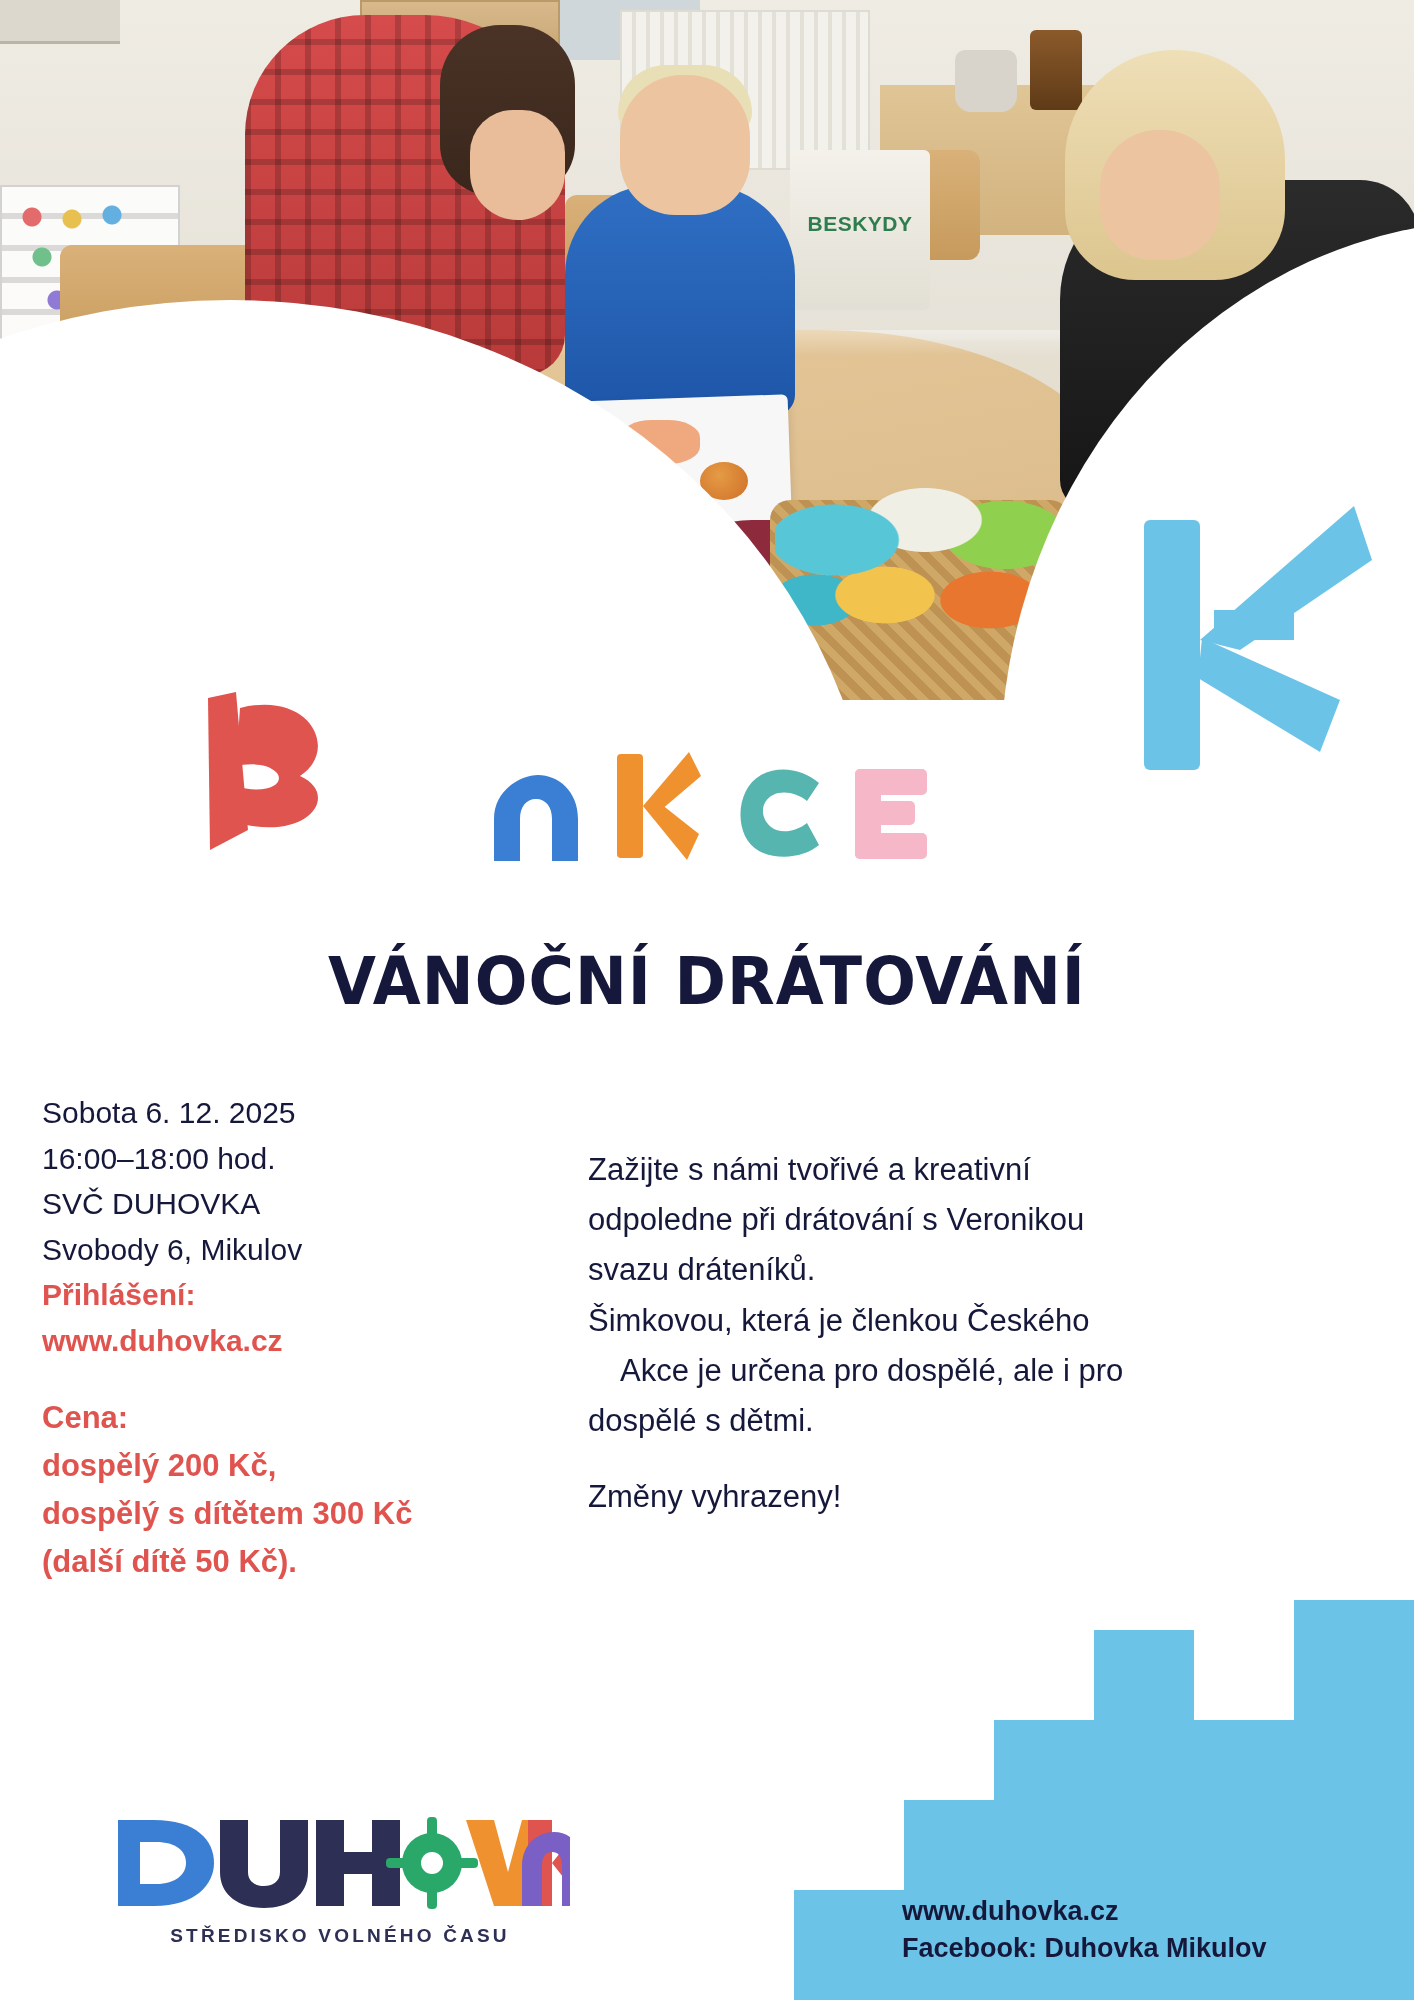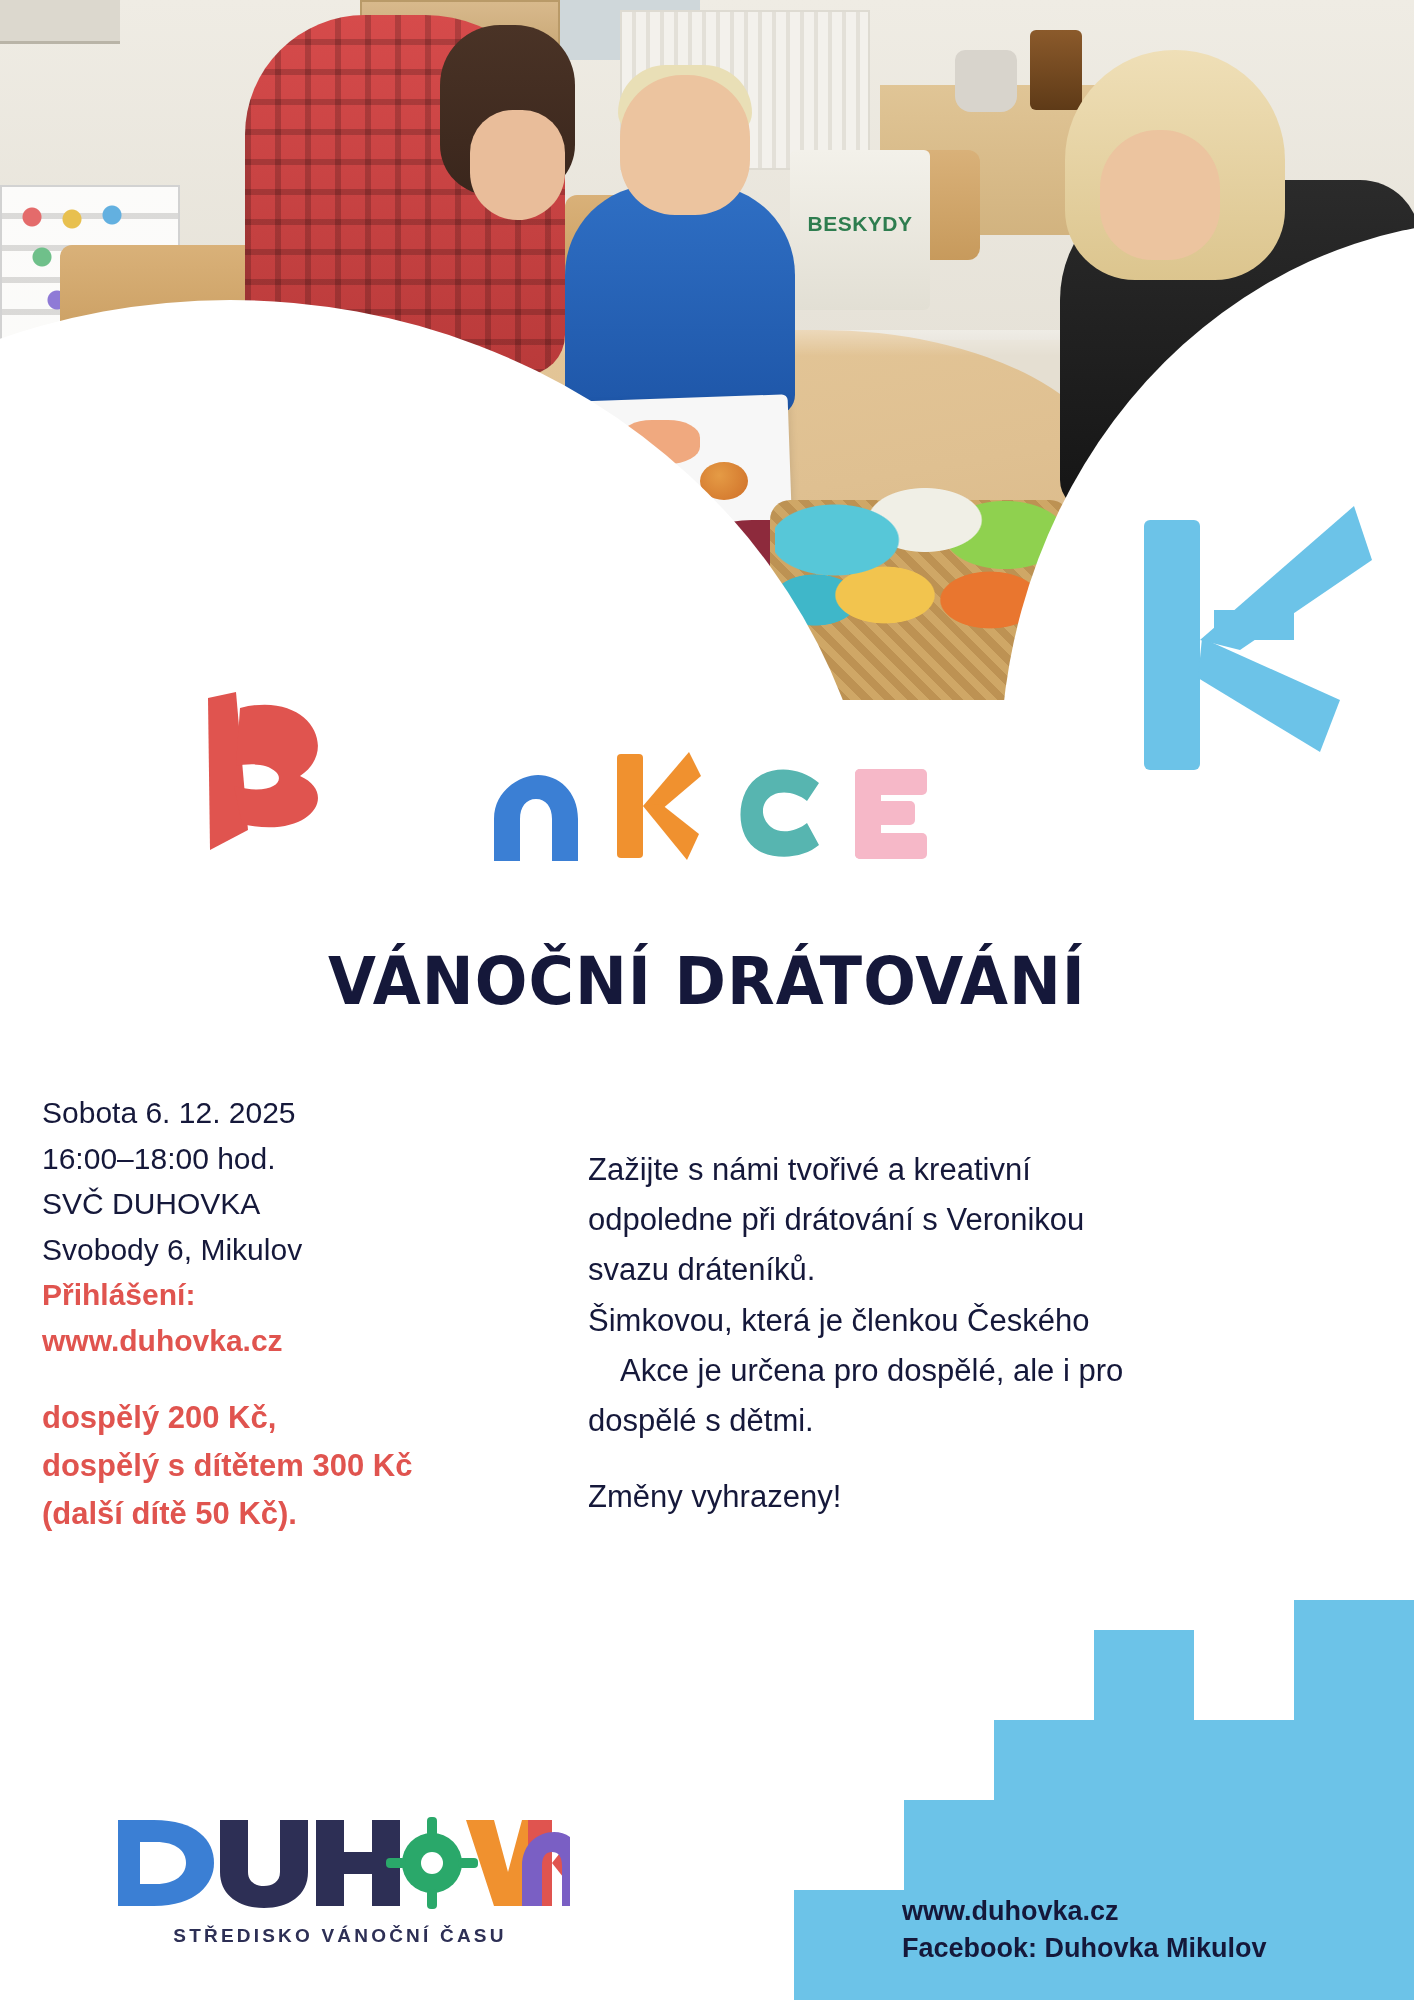--- a/index.html
+++ b/index.html
@@ -382,20 +382,21 @@
 
 <div class="col-left">
   <div>Sobota 6. 12. 2025</div>
   <div>16:00–18:00 hod.</div>
   <div>SVČ DUHOVKA</div>
   <div>Svobody 6, Mikulov</div>
   <div class="red">Přihlášení:</div>
   <div class="red">www.duhovka.cz</div>
 
   <div class="price">
+    <div>Cena:</div>
     <div>dospělý 200 Kč,</div>
     <div>dospělý s dítětem 300 Kč</div>
     <div>(další dítě 50 Kč).</div>
   </div>
 </div>
 
 <div class="col-right">
   <p>
     <span style="display: block;">Zažijte s námi tvořivé a kreativní</span>
     <span style="display: block;">odpoledne při drátování s Veronikou</span>
@@ -434,21 +435,21 @@
     <g transform="translate(300,0)">
       <rect x="118" y="10" width="24" height="86" fill="#e0544f"></rect>
       <path d="M142 53 L176 10 L196 26 L164 56 Z" fill="#e0544f"></path>
       <path d="M142 53 L176 96 L196 80 L164 52 Z" fill="#e0544f"></path>
     </g>
 
     <g transform="translate(0,0)">
       <path d="M412 96 L412 56 C412 34 428 22 444 22 C460 22 472 34 472 56 L472 96 L452 96 L452 56 C452 46 448 42 442 42 C436 42 432 46 432 56 L432 96 Z" fill="#7a5fc4"></path>
     </g>
   </svg>
-  <div class="duhovka-sub">STŘEDISKO VÁNOČNÍ ČASU</div>
+  <div class="duhovka-sub">STŘEDISKO VOLNÉHO ČASU</div>
 </div>
 
 <div class="footer-shape">
   <svg width="740" height="400" viewBox="0 0 740 400">
     <path d="M320 200 L320 120 L420 120 L420 30 L520 30 L520 120 L620 120 L620 0 L740 0 L740 400 L120 400 L120 290 L230 290 L230 200 Z" fill="#6cc3e8"></path>
   </svg>
 </div>
 <div class="footer-text">
   <div>www.duhovka.cz</div>
   <div>Facebook: Duhovka Mikulov</div>

